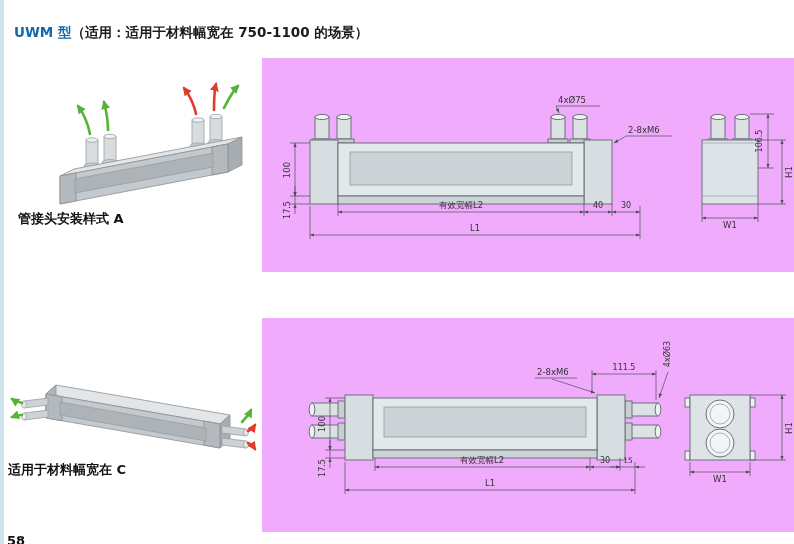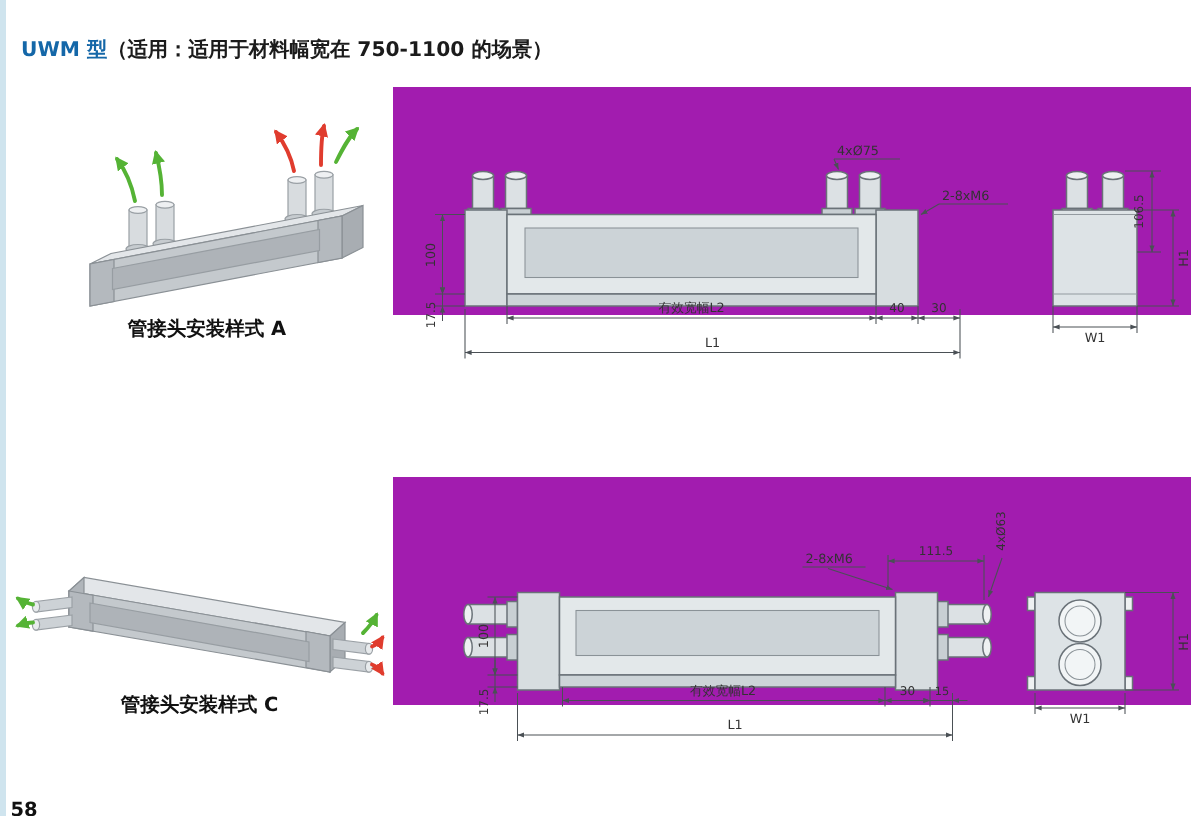--- a/index.html
+++ b/index.html
@@ -5,25 +5,25 @@
   * { margin:0; padding:0; box-sizing:border-box; }
   html,body { background:#ffffff; }
   body {
     width:794px; height:544px;
     font-family:"DejaVu Sans","Liberation Sans",sans-serif;
   }
   .page { position:relative; width:794px; height:544px; overflow:hidden; background:#ffffff; }
   .edge-strip { position:absolute; left:0; top:0; width:4px; height:100%; background:#cfe4ee; }
   .title { position:absolute; left:14px; top:24px; font-size:13.5px; font-weight:bold; color:#1b1b1b; white-space:nowrap; }
   .title .model { color:#1467a8; }
-  .photo-col { position:absolute; text-align:center; }
+  .photo-col { position:absolute; }
   .photo-col-a { left:18px; top:58px; width:240px; }
   .photo-col-c { left:8px; top:322px; width:250px; }
   .photo-label { font-size:13px; font-weight:bold; color:#111; margin-top:4px; }
-  .panel { position:absolute; left:262px; width:532px; height:152px; background:#a21caf; }
+  .panel { position:absolute; left:262px; width:532px; height:214px; background:#f0abfc; }
   .panel-a { top:58px; }
   .panel-c { top:318px; }
   .dim-svg { display:block; width:532px; height:214px; }
   .dim-svg text { fill:#333; font-family:"DejaVu Sans","Liberation Sans",sans-serif; }
   .photo-svg { display:block; margin:0 auto; }
   .page-number { position:absolute; left:7px; top:533px; font-size:13px; font-weight:bold; color:#111; }
 </style>
 </head>
 <body>
 
@@ -210,21 +210,21 @@
       </g>
 
       <g fill="none" stroke-width="2.6" stroke-linecap="round">
         <path d="M14,81 C10,80 7,79 4,77" stroke="#55b335" marker-end="url(#gC)"></path>
         <path d="M14,93 C10,93 7,94 4,95" stroke="#55b335" marker-end="url(#gC)"></path>
         <path d="M234,100 C238,96 241,92 243,88" stroke="#55b335" marker-end="url(#gC)"></path>
         <path d="M240,109 C243,108 245,106 247,103" stroke="#e03c2e" marker-end="url(#rC)"></path>
         <path d="M240,121 C243,122 245,124 247,127" stroke="#e03c2e" marker-end="url(#rC)"></path>
       </g>
     </svg>
-    <div class="photo-label">管接头安装样式 C</div>
+    <div class="photo-label">适用于材料幅宽在 C</div>
   </div>
 
   <div class="panel panel-c">
     <svg class="dim-svg" viewBox="0 0 532 214">
       <defs>
         <marker id="dimC" viewBox="0 0 10 10" refX="9" refY="5" markerWidth="7" markerHeight="7" orient="auto-start-reverse">
           <path d="M0,1.5 L9,5 L0,8.5 z" fill="#4a5055"></path>
         </marker>
       </defs>
 

